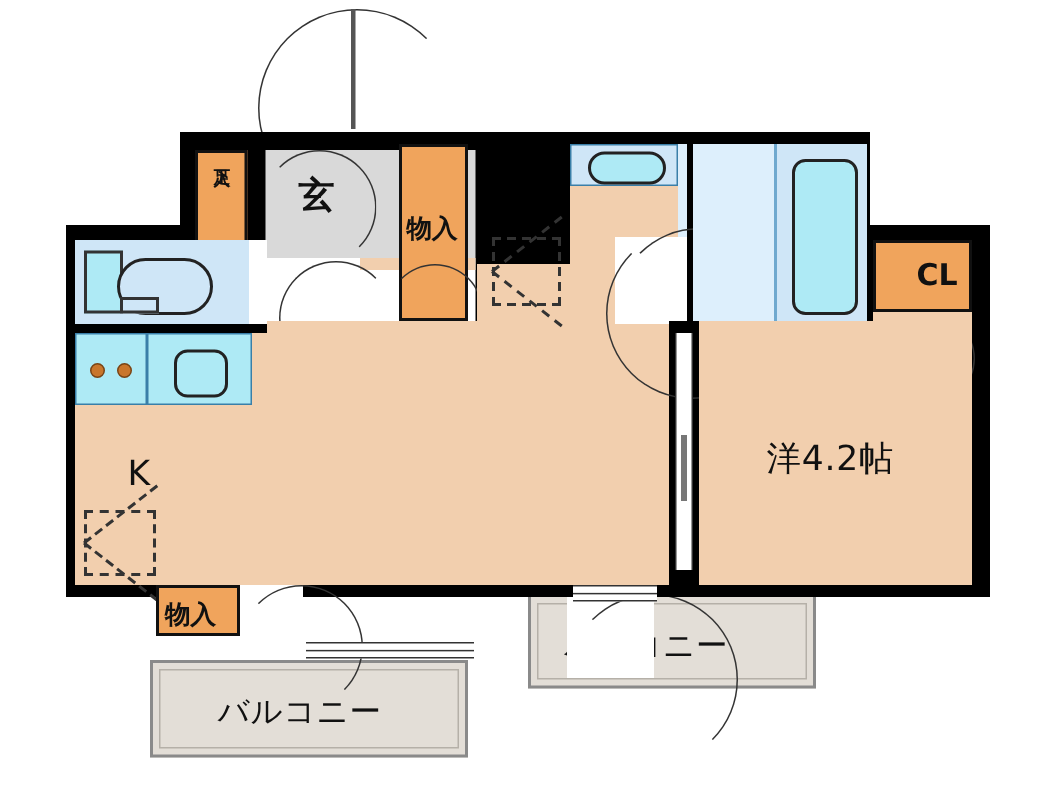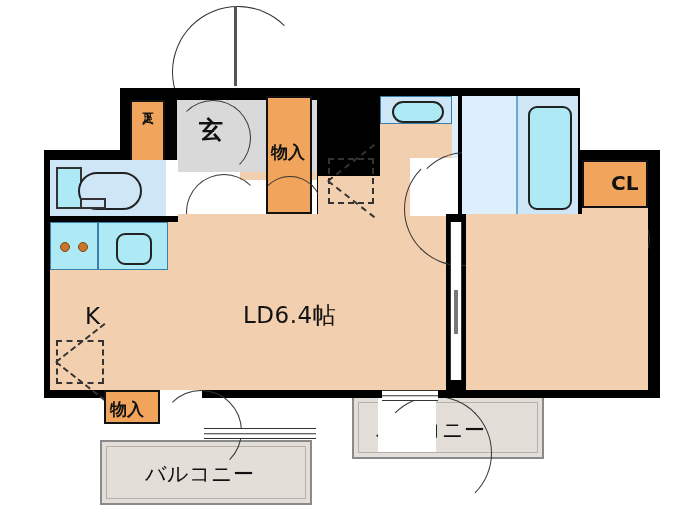--- a/index.html
+++ b/index.html
@@ -112,21 +112,20 @@
   <div class="burner" style="left:60px;top:242px;"></div>
   <div class="burner" style="left:78px;top:242px;"></div>
   <div class="rr" style="left:116px;top:233px;width:32px;height:28px;background:#aeeaf5;"></div>
 
   <div class="lbl lbl-lg" style="left:85px;top:303px;font-size:23px;">K</div>
 
   <div class="dash" style="left:56px;top:340px;width:44px;height:40px;"></div>
 
   <div class="ab floor" style="left:178px;top:214px;width:268px;height:176px;"></div>
   <div class="ab floor" style="left:318px;top:176px;width:128px;height:44px;"></div>
-  <div class="lbl lbl-lg" style="left:243px;top:300px;font-size:23px;">LD6.4帖</div>
 
   <div class="dash" style="left:328px;top:158px;width:42px;height:42px;"></div>
 
   <div class="ab cab" style="left:104px;top:390px;width:56px;height:34px;border:2px solid #111;"></div>
   <div class="lbl lbl-sm" style="left:110px;top:398px;font-size:17px;">物入</div>
   <div class="ab white" style="left:160px;top:390px;width:42px;height:34px;"></div>
   <div class="arc arc-tr" style="left:160px;top:390px;width:80px;height:80px;"></div>
 
   <div class="win" style="left:204px;top:428px;width:112px;height:9px;"></div>
 
@@ -144,20 +143,21 @@
   <div class="arc arc-bl" style="left:404px;top:152px;width:112px;height:112px;"></div>
 
   <div class="ab cab" style="left:582px;top:160px;width:66px;height:48px;border:2px solid #111;"></div>
   <div class="lbl lbl-md" style="left:592px;top:171px;font-size:20px;margin-left:19px;">CL</div>
   <div class="ab white" style="left:582px;top:208px;width:66px;height:26px;"></div>
   <div class="arc arc-tl" style="left:582px;top:208px;width:60px;height:60px;"></div>
   <div class="arc arc-tr" style="left:588px;top:208px;width:60px;height:60px;"></div>
 
   <div class="ab floor" style="left:466px;top:214px;width:182px;height:176px;"></div>
   <div class="ab floor" style="left:582px;top:208px;width:66px;height:12px;"></div>
+  <div class="lbl lbl-lg" style="left:511px;top:290px;font-size:23px;">洋4.2帖</div>
 
   <div class="ab white" style="left:450px;top:216px;width:12px;height:172px;
               border-left:1.5px solid #333;border-right:1.5px solid #333;"></div>
   <div class="ab" style="left:454px;top:290px;width:4px;height:44px;background:#777;"></div>
   <div class="ab wall" style="left:446px;top:214px;width:20px;height:8px;"></div>
   <div class="ab wall" style="left:446px;top:380px;width:20px;height:10px;"></div>
 
   <div class="win" style="left:382px;top:390px;width:56px;height:9px;"></div>
 
   <div class="ab white" style="left:0;top:0;width:700px;height:88px;background:transparent;"></div>

